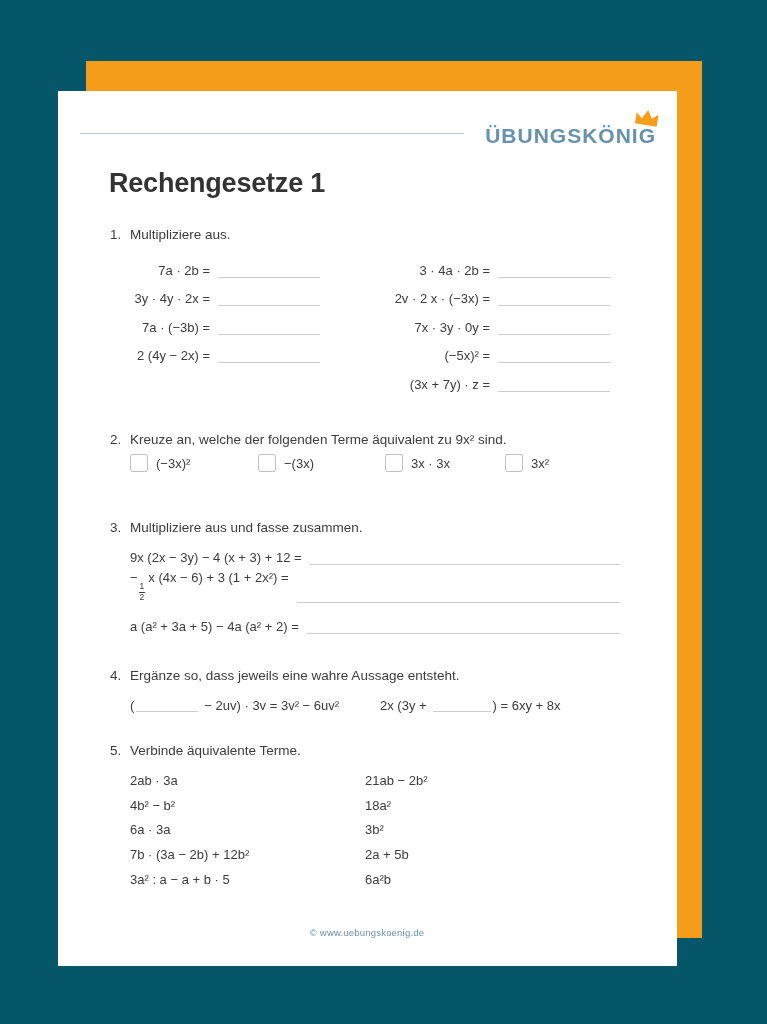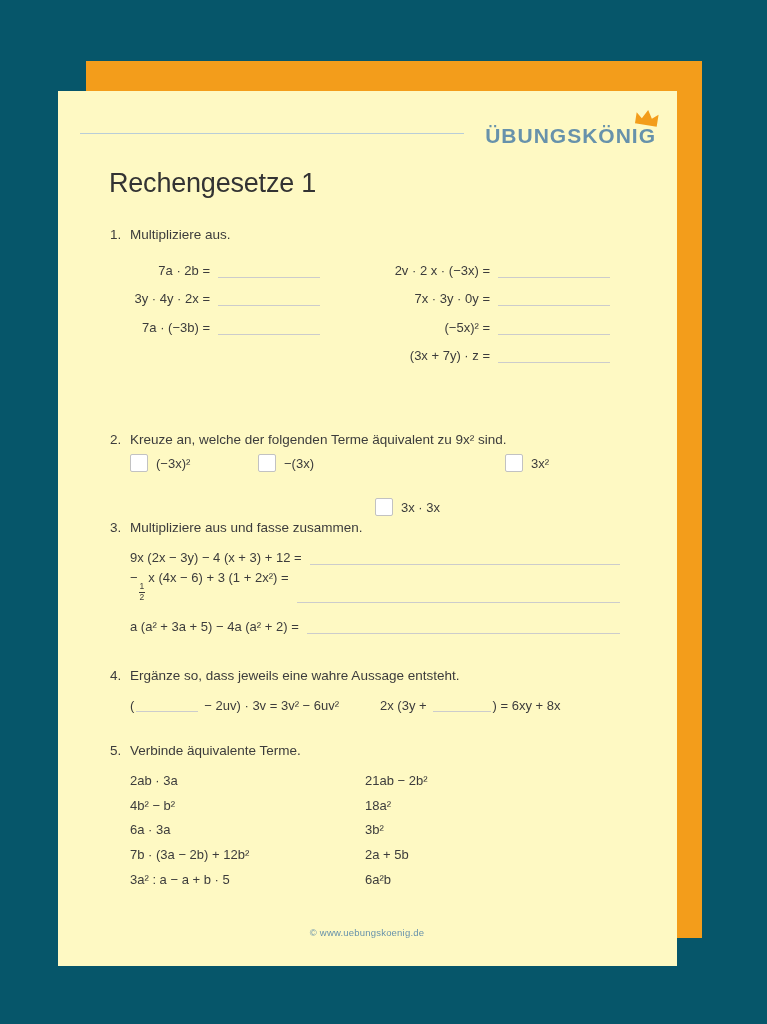--- a/index.html
+++ b/index.html
@@ -3,25 +3,25 @@
 <meta charset="utf-8">
 <style>
   :root{
     --background:#06566a; --accent:#f39d1b; --logo-blue:#6792ab;
     --footer-bar:#5f87a0; --text:#3c3c3c; --line:#cccccc;
   }
   html,body{margin:0;padding:0;}
   body{font-family:"Liberation Sans","DejaVu Sans",sans-serif;}
   .stage{position:relative;width:767px;height:1024px;background:var(--background);overflow:hidden;}
   .orange-sheet{position:absolute;left:86px;top:61px;width:616px;height:877px;background:var(--accent);}
-  .paper{position:absolute;left:58px;top:91px;width:619px;height:875px;background:#fef9c3;}
+  .paper{position:absolute;left:58px;top:91px;width:619px;height:875px;background:#ffffff;}
   .header-rule{position:absolute;left:22px;top:42px;width:384px;height:1px;background:#b9cdd8;}
   .logo{position:absolute;top:34px;right:21px;color:var(--logo-blue);font-size:21px;font-weight:bold;letter-spacing:1px;line-height:1;}
   .crown{position:absolute;top:-16px;right:-4px;transform:rotate(9deg);}
-  .page-title{position:absolute;left:51px;top:79px;font-size:27px;font-weight:normal;color:#333;line-height:1;letter-spacing:-0.2px;}
+  .page-title{position:absolute;left:51px;top:79px;font-size:27px;font-weight:bold;color:#333;line-height:1;letter-spacing:-0.2px;}
   .qlabel{position:absolute;left:52px;display:flex;font-size:13.5px;color:var(--text);}
   .qnum{width:20px;flex:0 0 20px;}
   .eq{font-size:13px;color:var(--text);white-space:nowrap;}
   .eqrow{display:flex;align-items:flex-end;height:28.5px;}
   .expr{text-align:right;white-space:nowrap;font-size:13px;color:var(--text);}
   .blank{display:inline-block;border-bottom:1px solid var(--line);height:13px;margin-left:8px;}
   .col1{position:absolute;left:40px;top:158px;}
   .col1 .expr{width:112px;}
   .col1 .blank{width:102px;}
   .col2{position:absolute;left:292px;top:158px;}
@@ -71,23 +71,31 @@
         <span class="blank"></span>
       </div>
       <div class="eqrow">
         <span class="expr">3y · 4y · 2x =</span>
         <span class="blank"></span>
       </div>
       <div class="eqrow">
         <span class="expr">7a · (−3b) =</span>
         <span class="blank"></span>
       </div>
+      <div class="eqrow">
+        <span class="expr">2 (4y − 2x) =</span>
+        <span class="blank"></span>
+      </div>
     </div>
 
     <div class="col2">
+      <div class="eqrow">
+        <span class="expr">3 · 4a · 2b =</span>
+        <span class="blank"></span>
+      </div>
       <div class="eqrow">
         <span class="expr">2v · 2 x · (−3x) =</span>
         <span class="blank"></span>
       </div>
       <div class="eqrow">
         <span class="expr">7x · 3y · 0y =</span>
         <span class="blank"></span>
       </div>
       <div class="eqrow">
         <span class="expr">(−5x)² =</span>
@@ -105,21 +113,21 @@
     </div>
     <div class="optrow">
       <div class="opt" style="left:72px;">
         <span class="checkbox"></span>
         <span class="eq">(−3x)²</span>
       </div>
       <div class="opt" style="left:200px;">
         <span class="checkbox"></span>
         <span class="eq">−(3x)</span>
       </div>
-      <div class="opt" style="left:317px;margin-top:44px;">
+      <div class="opt" style="left:327px;">
         <span class="checkbox"></span>
         <span class="eq">3x · 3x</span>
       </div>
       <div class="opt" style="left:447px;">
         <span class="checkbox"></span>
         <span class="eq">3x²</span>
       </div>
     </div>
 
     <div class="qlabel" style="top:429px;">

